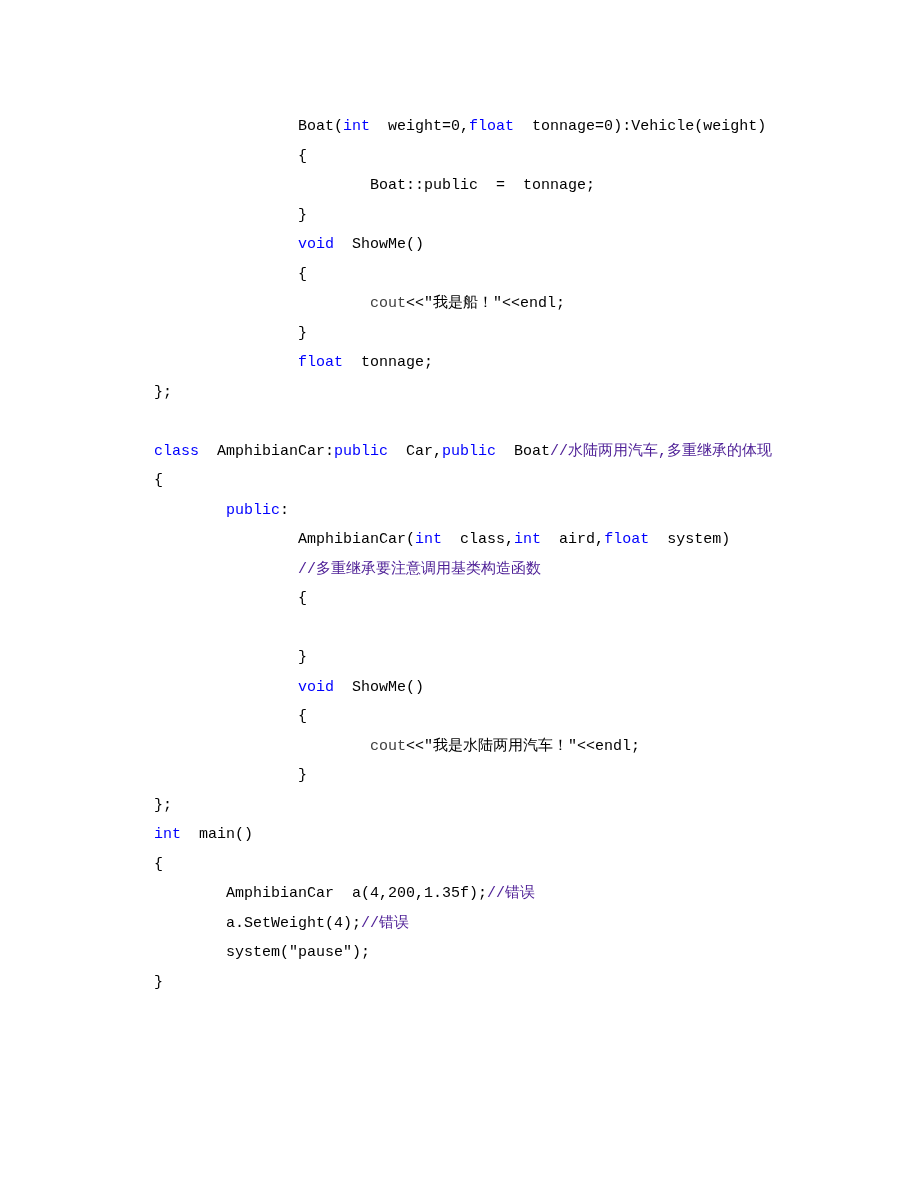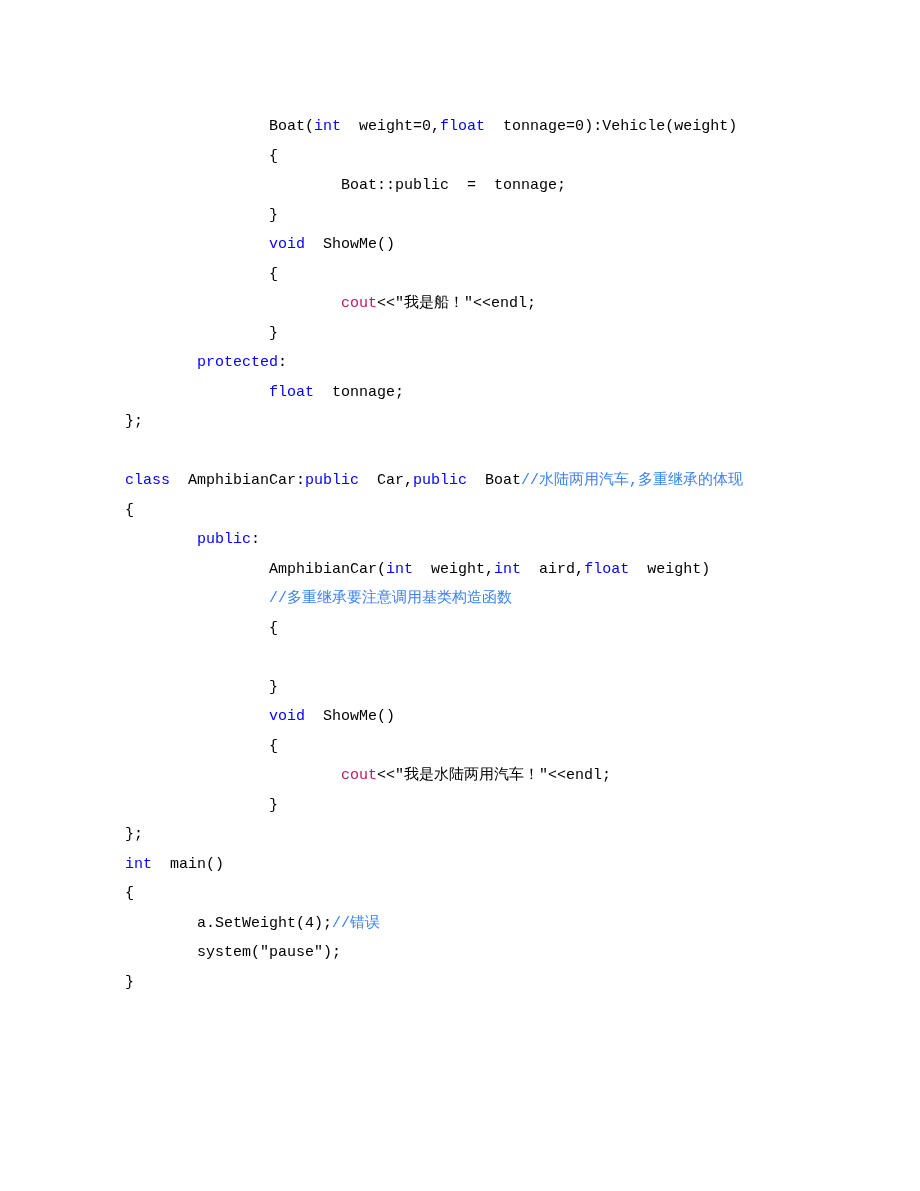--- a/index.html
+++ b/index.html
@@ -10,56 +10,57 @@
     font-size: 15px;
     width: 920px;
     min-height: 1191px;
   }
   .page {
     padding: 112px 50px 60px 125px;
   }
   .line {
     line-height: 29.5px;
     white-space: pre;
+    margin-left: 29px;
   }
   .kw   { color: #0000ff; }
-  .cm   { color: #3b82f6; }
+  .cm   { color: #4c1d95; }
   .ty   { color: #0000ff; }
-  .fn   { color: #be185d; }
+  .fn   { color: #404040; }
   .txt  { color: #000000; }
 </style>
 </head>
 <body>
 
 <div class="page">
   <div id="code-container">
       <div class="line"><span>                </span><span class="txt">Boat(</span><span class="ty">int</span><span class="txt">  weight=0,</span><span class="ty">float</span><span class="txt">  tonnage=0):Vehicle(weight)</span></div>
       <div class="line"><span>                </span><span class="txt">{</span></div>
       <div class="line"><span>                        </span><span class="txt">Boat::public  =  tonnage;</span></div>
       <div class="line"><span>                </span><span class="txt">}</span></div>
       <div class="line"><span>                </span><span class="kw">void</span><span class="txt">  ShowMe()</span></div>
       <div class="line"><span>                </span><span class="txt">{</span></div>
       <div class="line"><span>                        </span><span class="fn">cout</span><span class="txt">&lt;&lt;"我是船！"&lt;&lt;endl;</span></div>
       <div class="line"><span>                </span><span class="txt">}</span></div>
-      <div class="line"><span>        </span><span class="kw">protected</span><span class="txt">:</span></div>
       <div class="line"><span>                </span><span class="ty">float</span><span class="txt">  tonnage;</span></div>
       <div class="line"><span></span><span class="txt">};</span></div>
       <div class="line"><span></span>&nbsp;</div>
       <div class="line"><span></span><span class="kw">class</span><span class="txt">  AmphibianCar:</span><span class="kw">public</span><span class="txt">  Car,</span><span class="kw">public</span><span class="txt">  Boat</span><span class="cm">//水陆两用汽车,多重继承的体现</span></div>
       <div class="line"><span></span><span class="txt">{</span></div>
       <div class="line"><span>        </span><span class="kw">public</span><span class="txt">:</span></div>
-      <div class="line"><span>                </span><span class="txt">AmphibianCar(</span><span class="ty">int</span><span class="txt">  weight,</span><span class="ty">int</span><span class="txt">  aird,</span><span class="ty">float</span><span class="txt">  weight)</span></div>
+      <div class="line"><span>                </span><span class="txt">AmphibianCar(</span><span class="ty">int</span><span class="txt">  class,</span><span class="ty">int</span><span class="txt">  aird,</span><span class="ty">float</span><span class="txt">  system)</span></div>
       <div class="line"><span>                </span><span class="cm">//多重继承要注意调用基类构造函数</span></div>
       <div class="line"><span>                </span><span class="txt">{</span></div>
       <div class="line"><span>                </span>&nbsp;</div>
       <div class="line"><span>                </span><span class="txt">}</span></div>
       <div class="line"><span>                </span><span class="kw">void</span><span class="txt">  ShowMe()</span></div>
       <div class="line"><span>                </span><span class="txt">{</span></div>
       <div class="line"><span>                        </span><span class="fn">cout</span><span class="txt">&lt;&lt;"我是水陆两用汽车！"&lt;&lt;endl;</span></div>
       <div class="line"><span>                </span><span class="txt">}</span></div>
       <div class="line"><span></span><span class="txt">};</span></div>
       <div class="line"><span></span><span class="ty">int</span><span class="txt">  main()</span></div>
       <div class="line"><span></span><span class="txt">{</span></div>
+      <div class="line"><span>        </span><span class="txt">AmphibianCar  a(4,200,1.35f);</span><span class="cm">//错误</span></div>
       <div class="line"><span>        </span><span class="txt">a.SetWeight(4);</span><span class="cm">//错误</span></div>
       <div class="line"><span>        </span><span class="txt">system("pause");</span></div>
       <div class="line"><span></span><span class="txt">}</span></div>
     </div>
 </div>
 
 </body></html>

